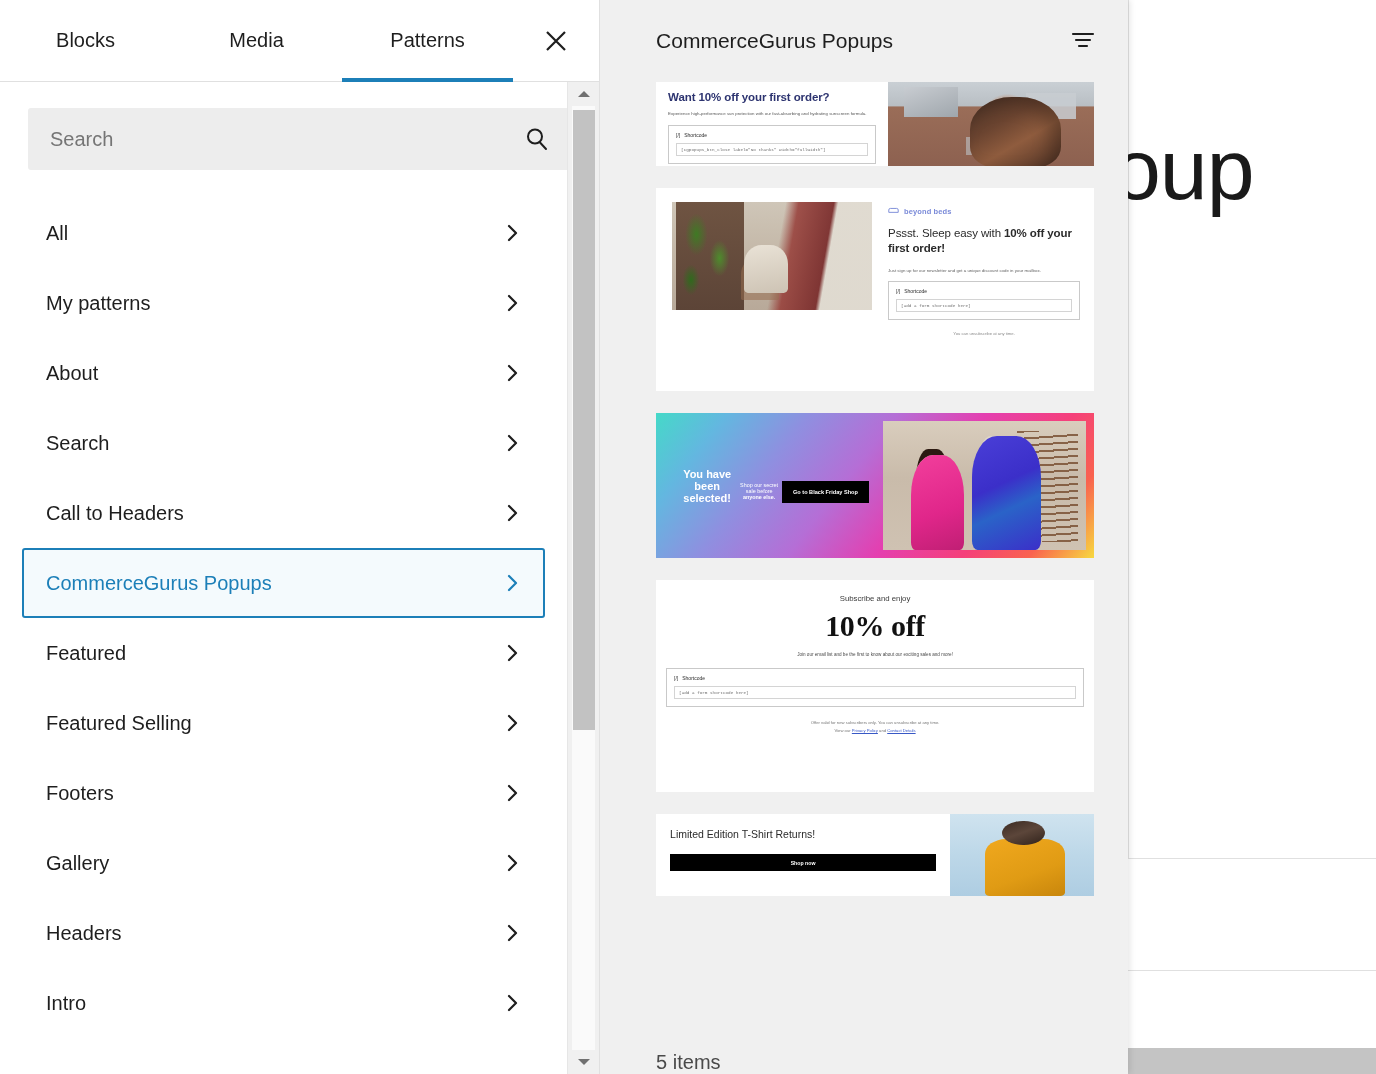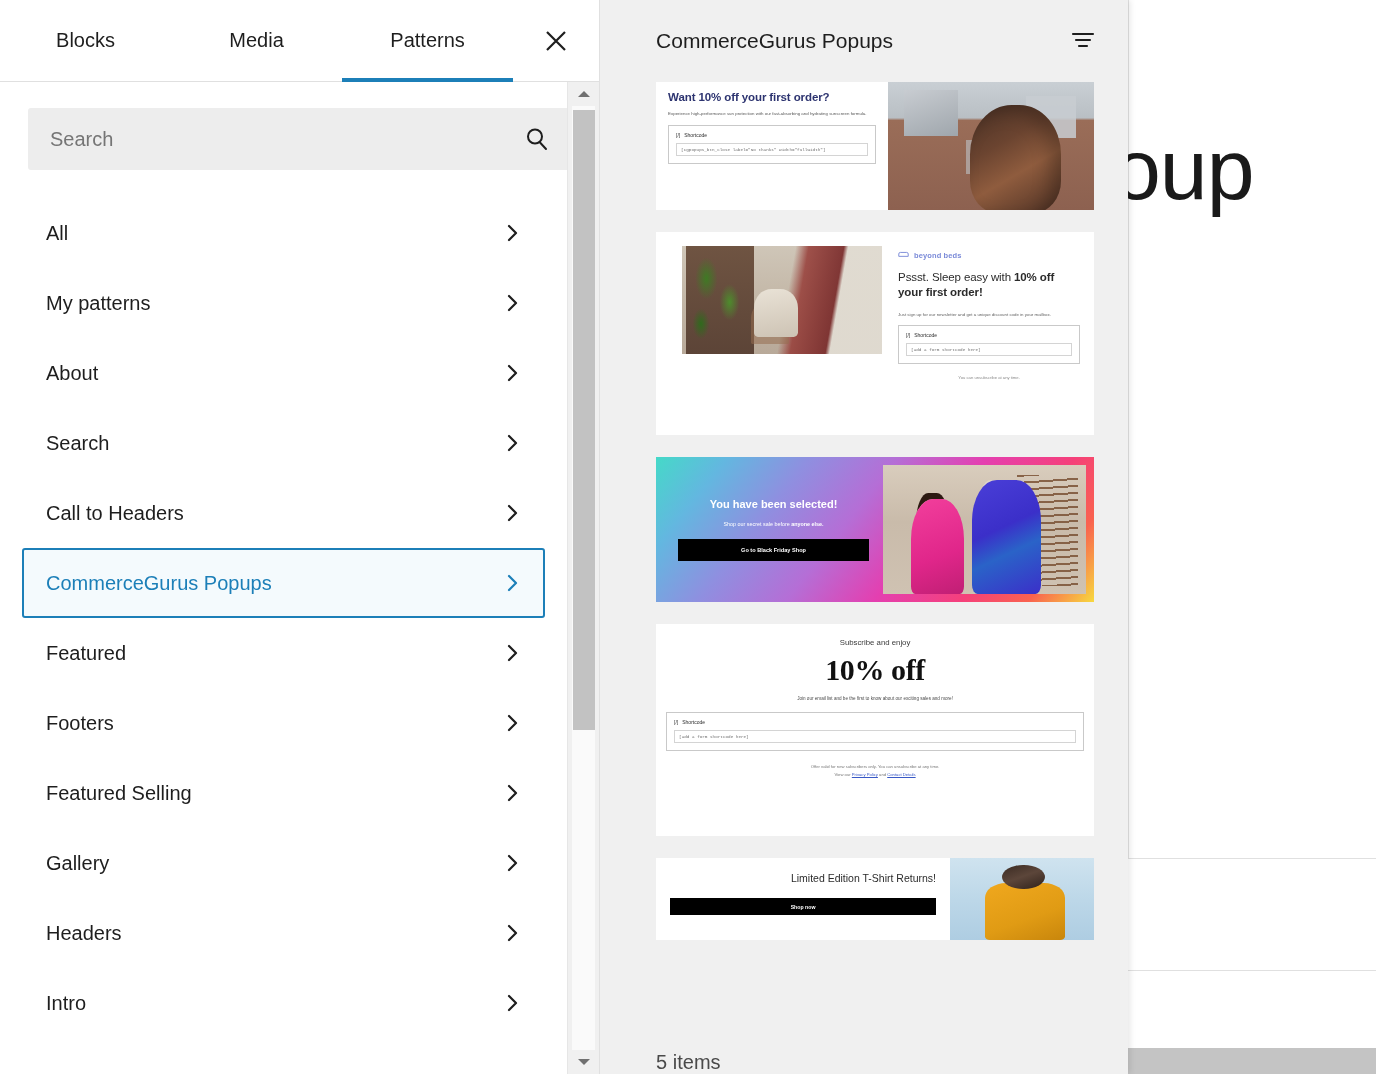--- a/index.html
+++ b/index.html
@@ -198,21 +198,21 @@
   }
   .pattern-card {
     background: #ffffff;
     margin-bottom: 22px;
     overflow: hidden;
     cursor: pointer;
     position: relative;
   }
 
   
-  #card-1 { display: flex; height: 128px; }
+  #card-1 { display: flex; height: 84px; }
   #c1-left { flex: 1 1 auto; padding: 9px 12px 9px 12px; min-width: 0; }
   #c1-title { font-size: 11.5px; font-weight: 700; color: #2d3470; letter-spacing: -.1px; }
   #c1-body {
     font-size: 4.4px; color: #5a5a5a; margin-top: 7px; line-height: 1.7;
   }
   .sc-block {
     border: 1px solid #c9c9c9;
     padding: 6px 7px 7px 7px;
     margin-top: 8px;
     background: #fff;
@@ -247,21 +247,21 @@
   }
   #c1-photo::after {
     content:"";
     position:absolute; left:40%; top:18%; width:44%; height:84%;
     border-radius: 46% 46% 30% 30%;
     background: linear-gradient(150deg,#4a3125 0%, #6b4430 35%, #8f5c3e 60%, #4e3124 100%);
     box-shadow: inset -10px 6px 18px rgba(0,0,0,.25);
   }
 
   
-  #card-2 { display: flex; height: 203px; padding: 14px 0 0 14px; }
+  #card-2 { display: flex; height: 203px; padding: 14px 0 0 4px; }
   #c2-photo {
     width: 200px; height: 108px; flex: 0 0 auto;
     margin-left: 12px;
     background:
       linear-gradient(100deg, rgba(120,170,70,.0) 52%, rgba(150,60,55,.85) 58%, rgba(120,40,40,.9) 74%, rgba(225,220,210,.95) 76%),
       linear-gradient(180deg,#cfc6b8 0%, #c4b8a8 46%, #b8a999 100%),
       linear-gradient(90deg,#4a7a2e 0%, #6e9b45 22%, #b9ac9c 40%, #c9bcac 100%);
     position: relative; overflow: hidden;
   }
   #c2-photo::before {
@@ -296,21 +296,21 @@
   
   #card-3 {
     height: 145px; display: flex; align-items: stretch;
     background: linear-gradient(128deg,
       #45d9c8 0%, #63b7e0 13%, #8f8fe0 28%, #b56ed6 44%,
       #e43fb0 60%, #f5407a 76%, #f9624f 88%, #f7d93f 100%);
     padding: 8px;
   }
   #c3-left {
     flex: 1 1 auto;
-    display: flex; flex-direction: column; align-items: center; justify-content: center;
+    display: flex; flex-direction: row; align-items: center; justify-content: center;
     padding: 0 14px;
   }
   #c3-title { font-size: 11px; font-weight: 700; color: #ffffff; text-align: center; }
   #c3-sub { margin-top: 11px; font-size: 5.4px; color: #ffffff; text-align: center; }
   #c3-sub b { font-weight: 700; }
   #c3-btn {
     margin-top: 12px;
     width: 100%; height: 22px;
     background: #000000; color: #ffffff;
     display: flex; align-items: center; justify-content: center;
@@ -353,21 +353,21 @@
     font-size: 30px; font-weight: 700; color: #111111; letter-spacing: -.4px;
   }
   #c4-sub { text-align: center; margin-top: 9px; font-size: 4.6px; color: #4a4a4a; }
   #c4-sc { margin-top: 11px; }
   #c4-legal { margin-top: 12px; text-align: center; font-size: 4.2px; color: #777; line-height: 1.9; }
   #c4-legal a { color: #3858c6; text-decoration: underline; }
 
   
   #card-5 { display: flex; height: 82px; }
   #c5-left { flex: 1 1 auto; padding: 14px 14px 12px 14px; }
-  #c5-title { font-size: 10.5px; color: #2b2b2b; text-align: right; }
+  #c5-title { font-size: 10.5px; color: #2b2b2b; }
   #c5-btn {
     margin-top: 14px; width: 100%; height: 17px;
     background: #000000; color: #ffffff;
     display: flex; align-items: center; justify-content: center;
     font-size: 5.2px; font-weight: 700;
     border: none; cursor: pointer;
     font-family: "Liberation Sans", sans-serif;
   }
   #c5-photo {
     width: 144px; flex: 0 0 auto;
@@ -500,30 +500,30 @@
         <button class="cat-item">
           <span class="cat-label">Featured</span>
           <span class="chev">
             <svg width="22" height="22" viewBox="0 0 22 22">
                 <path d="M8 4 L15 11 L8 18" stroke="#1e1e1e" stroke-width="2.2" fill="none" stroke-linecap="round" stroke-linejoin="round"></path>
               </svg>
           </span>
         </button>
 
         <button class="cat-item">
+          <span class="cat-label">Featured Selling</span>
+          <span class="chev">
+            <svg width="22" height="22" viewBox="0 0 22 22">
+                <path d="M8 4 L15 11 L8 18" stroke="#1e1e1e" stroke-width="2.2" fill="none" stroke-linecap="round" stroke-linejoin="round"></path>
+              </svg>
+          </span>
+        </button>
+
+        <button class="cat-item">
           <span class="cat-label">Footers</span>
-          <span class="chev">
-            <svg width="22" height="22" viewBox="0 0 22 22">
-                <path d="M8 4 L15 11 L8 18" stroke="#1e1e1e" stroke-width="2.2" fill="none" stroke-linecap="round" stroke-linejoin="round"></path>
-              </svg>
-          </span>
-        </button>
-
-        <button class="cat-item">
-          <span class="cat-label">Featured Selling</span>
           <span class="chev">
             <svg width="22" height="22" viewBox="0 0 22 22">
                 <path d="M8 4 L15 11 L8 18" stroke="#1e1e1e" stroke-width="2.2" fill="none" stroke-linecap="round" stroke-linejoin="round"></path>
               </svg>
           </span>
         </button>
 
         <button class="cat-item">
           <span class="cat-label">Gallery</span>
           <span class="chev">

